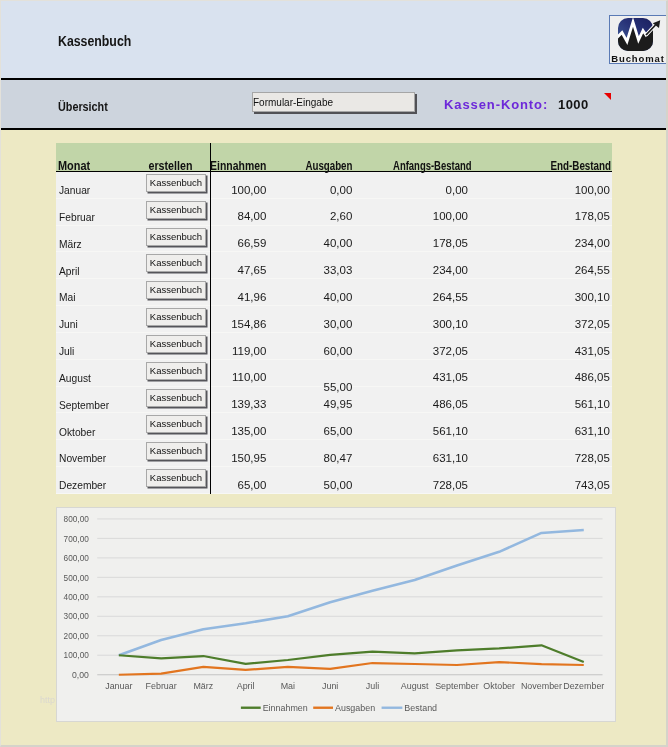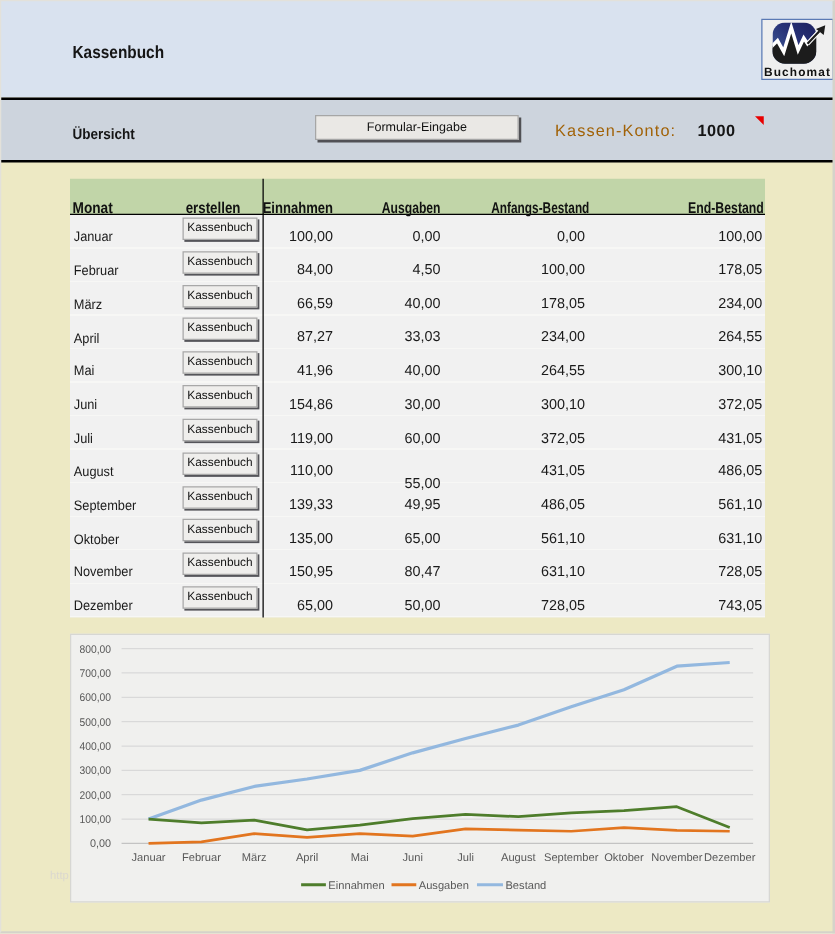--- a/index.html
+++ b/index.html
@@ -6,22 +6,22 @@
  #page{position:relative;width:668px;height:747px;background:#ede9c4;overflow:hidden}
  #frame{position:absolute;left:0;top:0;width:668px;height:747px;border-style:solid;border-color:#e3e1da #d5d3ca #d5d3ca #e3e1da;border-width:1px 2px 2px 1px;box-sizing:border-box;z-index:60;pointer-events:none}
  #band1{position:absolute;left:0;top:0;width:100%;height:78px;background:#d9e2ef}
  #line1{position:absolute;left:0;top:78px;width:100%;height:2px;background:#000}
  #band2{position:absolute;left:0;top:80px;width:100%;height:47.5px;background:#cdd4dd}
  #line2{position:absolute;left:0;top:127.5px;width:100%;height:2px;background:#000}
  #title{position:absolute;left:58px;top:32.5px;font-size:14px;font-weight:bold;color:#151515;transform:scaleX(0.88);transform-origin:0 0}
  #logobox{position:absolute;left:609px;top:15px;width:58px;height:49px;background:#efefef;border:1px solid #5a7ab5;box-sizing:border-box}
  #logotext{position:absolute;left:0;top:37px;width:56px;text-align:center;font-size:9.5px;font-weight:bold;color:#111;letter-spacing:0.9px}
  #uebersicht{position:absolute;left:58px;top:100px;font-size:12px;font-weight:bold;color:#151515;transform:scaleX(0.90);transform-origin:0 0}
- #febtn{position:absolute;left:252px;top:91.5px;width:163px;height:20.5px;background:#eae8e5;border:1px solid #a6a6a6;box-sizing:border-box;box-shadow:2px 2px 0 #515155;text-align:center;font-size:10px;color:#111;line-height:19px}
- #kkonto{position:absolute;left:444px;top:96.5px;font-size:13px;font-weight:normal;color:#a16207;letter-spacing:0.9px}
+ #febtn{position:absolute;left:252px;top:91.5px;width:163px;height:20.5px;background:#eae8e5;border:1px solid #a6a6a6;box-sizing:border-box;box-shadow:2px 2px 0 #515155;font-size:10px;color:#111;line-height:19px}
+ #kkonto{position:absolute;left:444px;top:96.5px;font-size:13px;font-weight:bold;color:#6d28d9;letter-spacing:0.9px}
  #knum{position:absolute;left:558px;top:96.5px;font-size:13px;font-weight:bold;color:#151515;letter-spacing:0.4px}
  #redtri{position:absolute;left:604px;top:93px;width:0;height:0;border-left:7px solid transparent;border-top:7px solid #e80000}
  #thead{position:absolute;left:56px;top:143px;width:556px;height:27.5px;background:#c1d5a8;border-bottom:1.5px solid #000;box-sizing:content-box}
  #tbody{position:absolute;left:56px;top:172.0px;width:556px;height:322.0px;background:repeating-linear-gradient(to bottom,#f1f1f1 0,#f1f1f1 25.8px,#f7f7f5 25.8px,#f7f7f5 26.83px)}
  #vline{position:absolute;left:209.5px;top:143px;width:1.6px;height:351.0px;background:#000}
  .hd{position:absolute;top:158.5px;font-size:12.5px;font-weight:bold;color:#111;transform:scaleX(0.85)}
  .hdl{transform-origin:0 0}
  .hdr{transform-origin:100% 0}
  .mon{position:absolute;left:59px;font-size:11px;color:#1a1a1a;transform:scaleX(0.93);transform-origin:0 0}
  .num{position:absolute;font-size:11.5px;color:#1a1a1a;transform-origin:100% 0}
@@ -76,32 +76,32 @@
 
   <div class="mon" style="top:184.1px">Januar</div>
   <div class="kbtn" style="top:173.9px">Kassenbuch</div>
   <div class="num" style="top:183.6px;right:401.7px">100,00</div>
   <div class="num" style="top:183.6px;right:315.7px">0,00</div>
   <div class="num" style="top:183.6px;right:200.0px">0,00</div>
   <div class="num" style="top:183.6px;right:58.200000000000045px">100,00</div>
   <div class="mon" style="top:210.9px">Februar</div>
   <div class="kbtn" style="top:200.7px">Kassenbuch</div>
   <div class="num" style="top:210.4px;right:401.7px">84,00</div>
-  <div class="num" style="top:210.4px;right:315.7px">4,50</div>
+  <div class="num" style="top:210.4px;right:315.7px">2,60</div>
   <div class="num" style="top:210.4px;right:200.0px">100,00</div>
   <div class="num" style="top:210.4px;right:58.200000000000045px">178,05</div>
   <div class="mon" style="top:237.8px">März</div>
   <div class="kbtn" style="top:227.6px">Kassenbuch</div>
   <div class="num" style="top:237.3px;right:401.7px">66,59</div>
   <div class="num" style="top:237.3px;right:315.7px">40,00</div>
   <div class="num" style="top:237.3px;right:200.0px">178,05</div>
   <div class="num" style="top:237.3px;right:58.200000000000045px">234,00</div>
   <div class="mon" style="top:264.6px">April</div>
   <div class="kbtn" style="top:254.4px">Kassenbuch</div>
-  <div class="num" style="top:264.1px;right:401.7px">87,27</div>
+  <div class="num" style="top:264.1px;right:401.7px">47,65</div>
   <div class="num" style="top:264.1px;right:315.7px">33,03</div>
   <div class="num" style="top:264.1px;right:200.0px">234,00</div>
   <div class="num" style="top:264.1px;right:58.200000000000045px">264,55</div>
   <div class="mon" style="top:291.4px">Mai</div>
   <div class="kbtn" style="top:281.2px">Kassenbuch</div>
   <div class="num" style="top:290.9px;right:401.7px">41,96</div>
   <div class="num" style="top:290.9px;right:315.7px">40,00</div>
   <div class="num" style="top:290.9px;right:200.0px">264,55</div>
   <div class="num" style="top:290.9px;right:58.200000000000045px">300,10</div>
   <div class="mon" style="top:318.3px">Juni</div>

